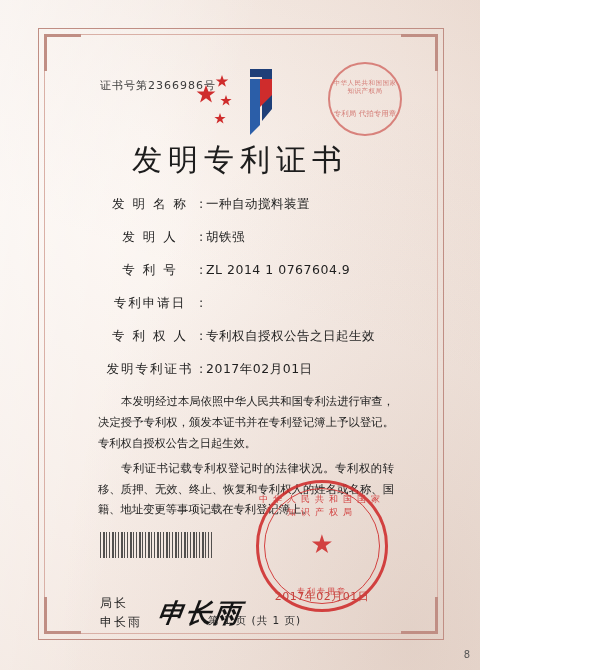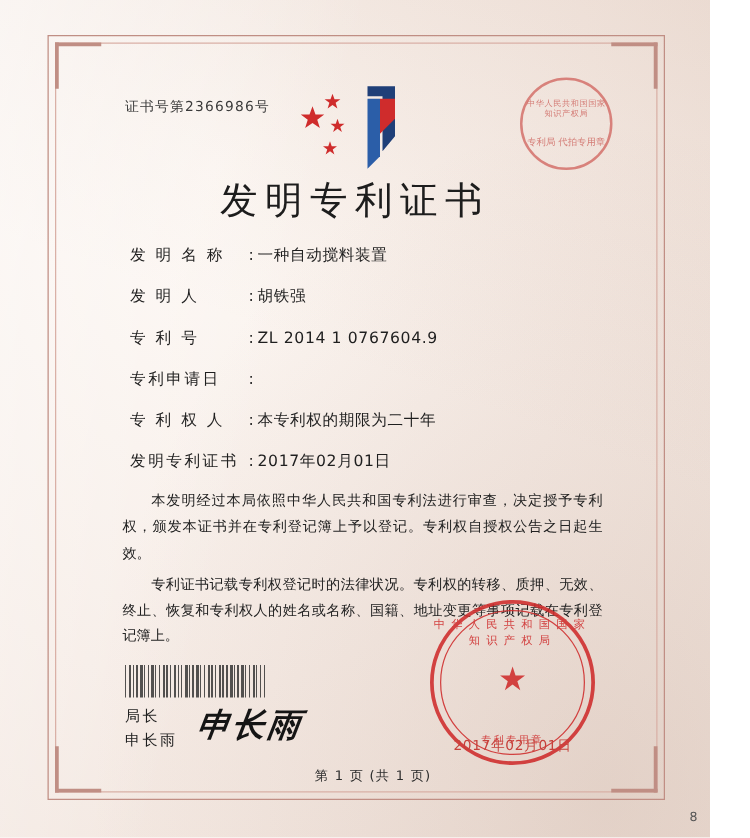--- a/index.html
+++ b/index.html
@@ -8,21 +8,21 @@
     background: #ffffff;
   }
   body {
     width: 600px;
     height: 670px;
     font-family: "DejaVu Sans", sans-serif;
     overflow: hidden;
   }
   #certificate {
     position: relative;
-    width: 568px;
+    width: 480px;
     height: 670px;
     background:
       radial-gradient(ellipse at 30% 20%, #fdf8f4 0%, #f6ece6 55%, #efe2da 100%);
     box-sizing: border-box;
     overflow: hidden;
   }
   
   #paper-texture {
     position: absolute;
     inset: 0;
@@ -144,20 +144,21 @@
     margin-bottom: 16px;
     font-size: 12.5px;
     color: #1f1f1f;
     font-family: "DejaVu Sans", sans-serif;
   }
   .field-label {
     width: 92px;
     flex: 0 0 92px;
     letter-spacing: 2px;
     white-space: nowrap;
+    text-align: center;
   }
   .field-sep {
     flex: 0 0 10px;
     text-align: center;
   }
   .field-value {
     flex: 1 1 auto;
     letter-spacing: .5px;
   }
 
@@ -192,23 +193,23 @@
       transparent 5px, transparent 6px,
       #2a2a2a 6px, #2a2a2a 7px,
       transparent 7px, transparent 9px
     );
     opacity: .8;
   }
 
   #signature-block {
     position: absolute;
     left: 100px;
-    top: 564px;
+    top: 594px;
     display: flex;
-    align-items: center;
+    align-items: flex-end;
   }
   #signature-labels {
     font-size: 12px;
     line-height: 1.55;
     color: #1f1f1f;
     letter-spacing: 2px;
     white-space: nowrap;
   }
   #signature-mark {
     margin-left: 16px;
@@ -360,21 +361,21 @@
       <span class="field-sep">:</span>
       <span class="field-value">ZL 2014 1 0767604.9</span>
     </div>
     <div class="field-row">
       <span class="field-label">专利申请日</span>
       <span class="field-sep">:</span>
     </div>
     <div class="field-row">
       <span class="field-label">专 利 权 人</span>
       <span class="field-sep">:</span>
-      <span class="field-value">本专利权的期限为二十年</span>
+      <span class="field-value">专利权自授权公告之日起生效</span>
     </div>
     <div class="field-row">
       <span class="field-label">发明专利证书</span>
       <span class="field-sep">:</span>
       <span class="field-value">2017年02月01日</span>
     </div>
   </div>
 
   <div id="body-text">
     <p>本发明经过本局依照中华人民共和国专利法进行审查，决定授予专利权，颁发本证书并在专利登记簿上予以登记。专利权自授权公告之日起生效。</p>

